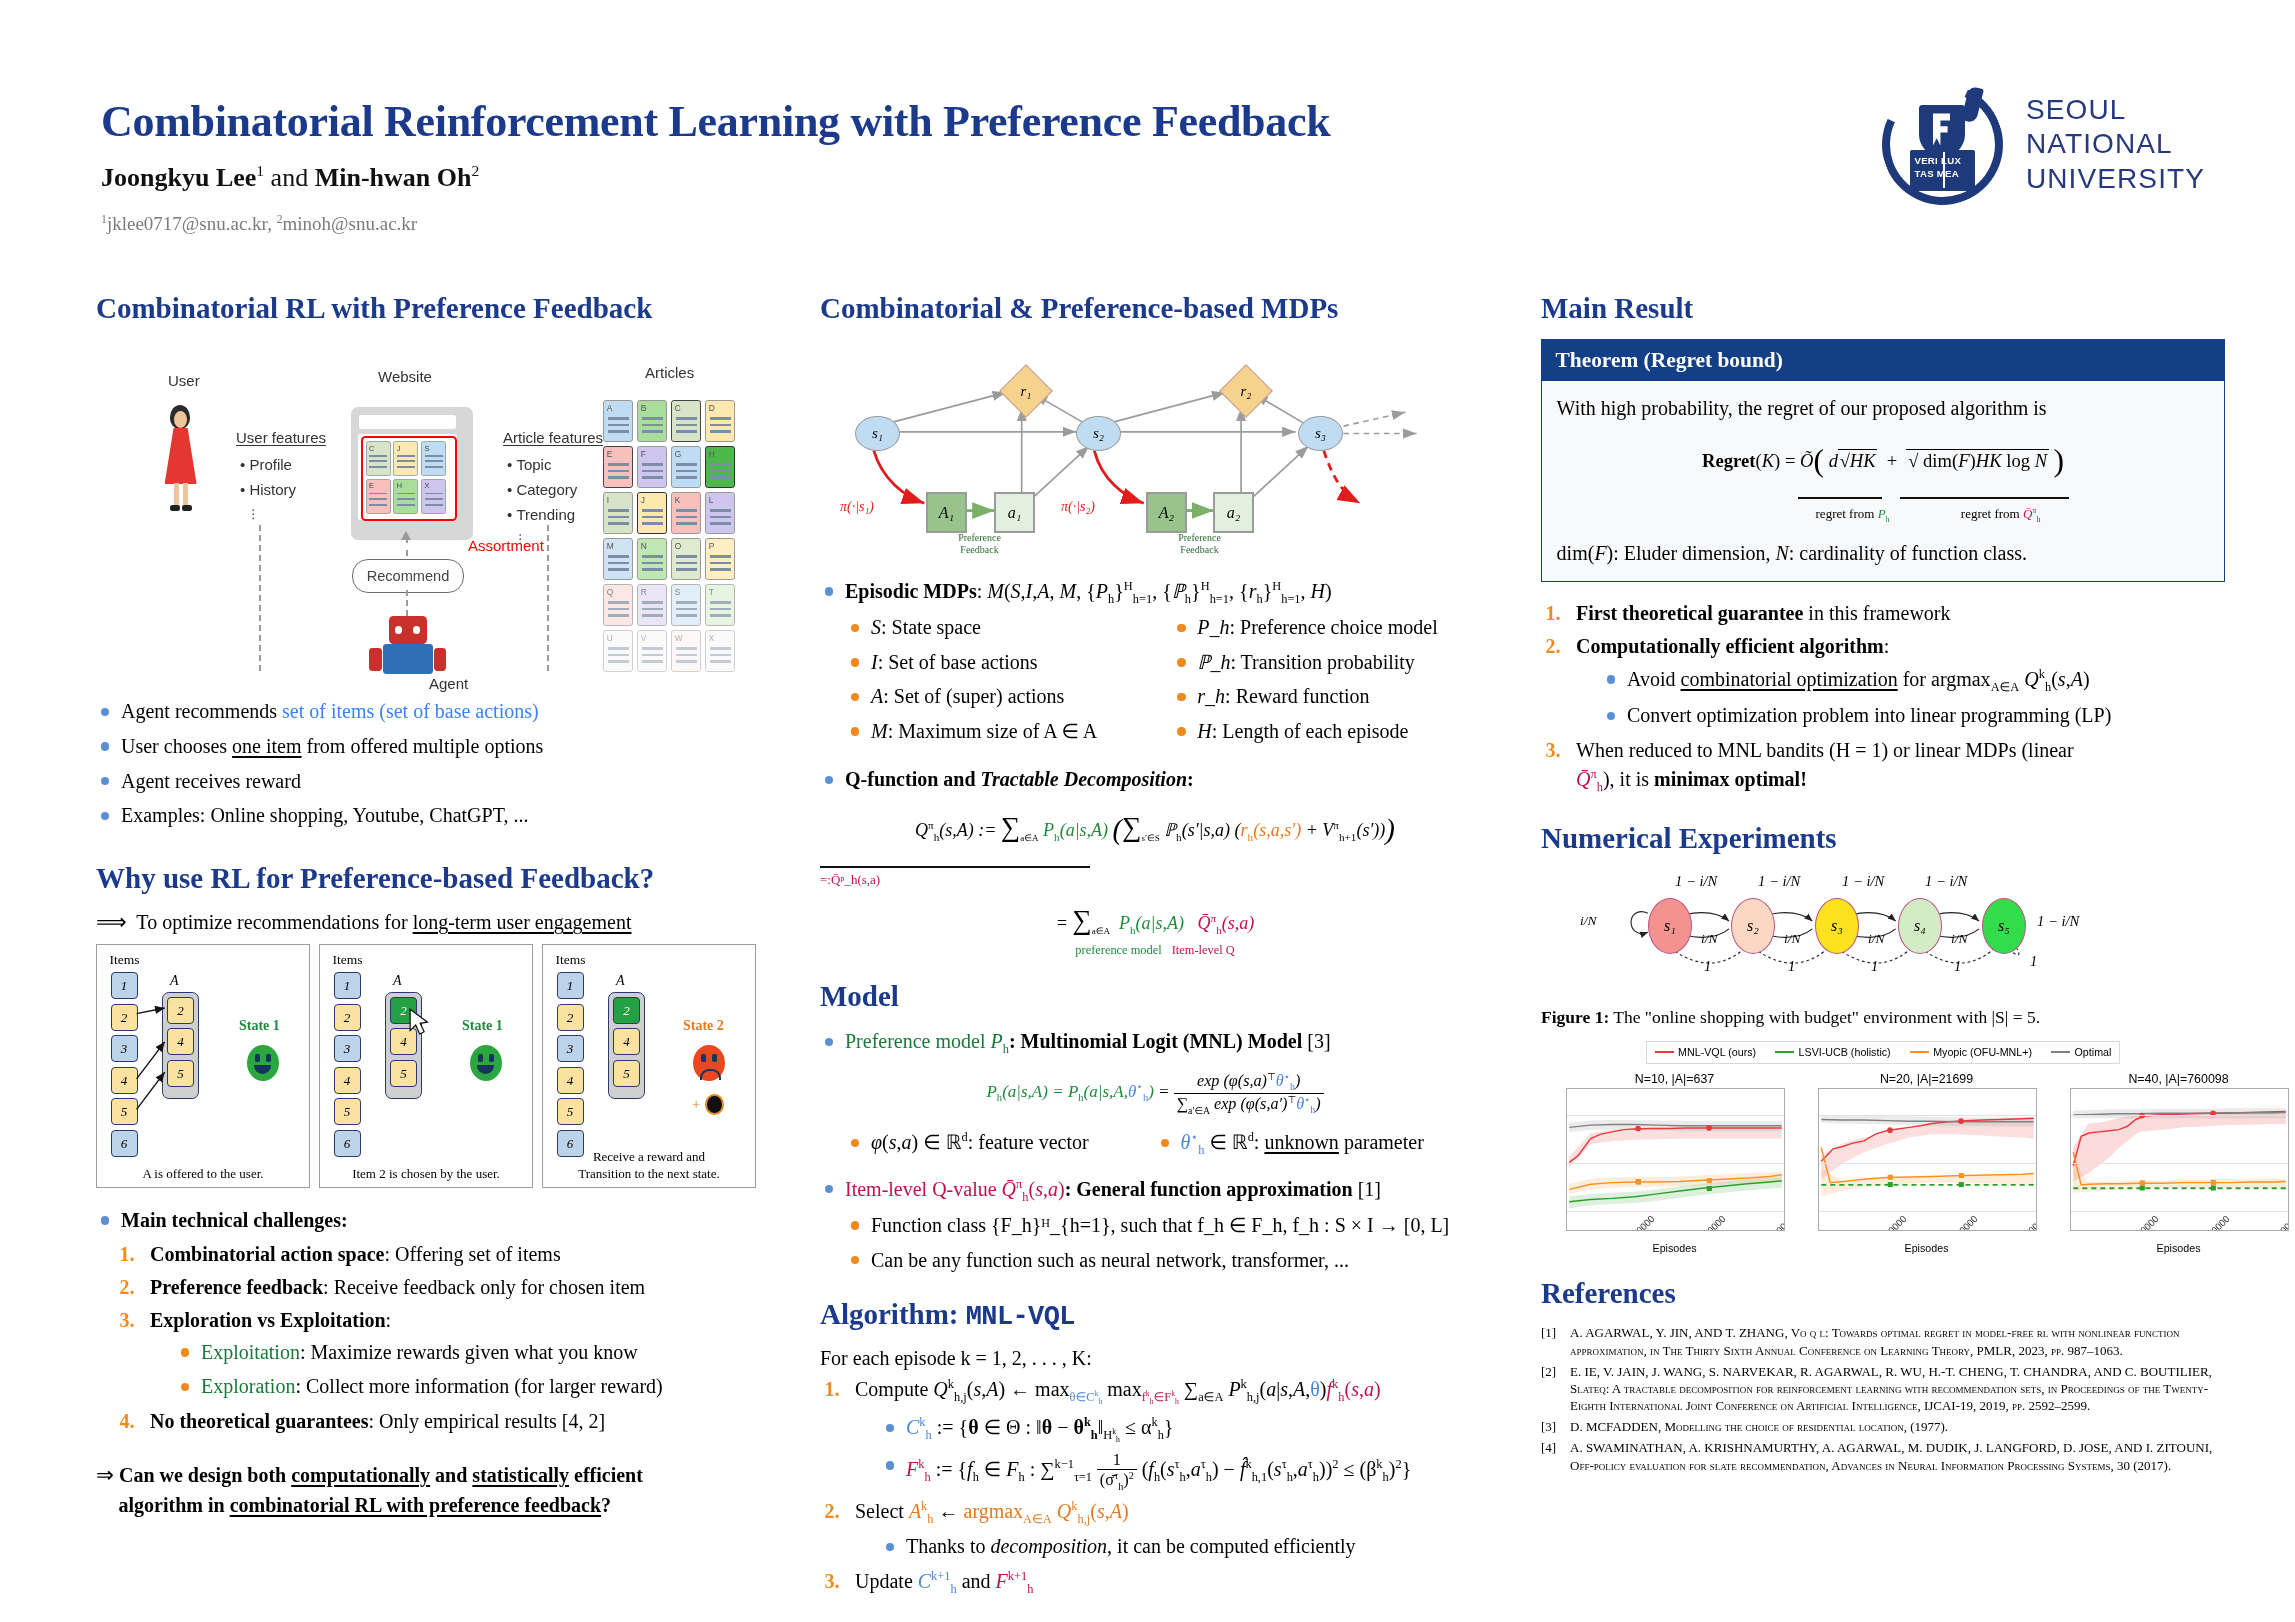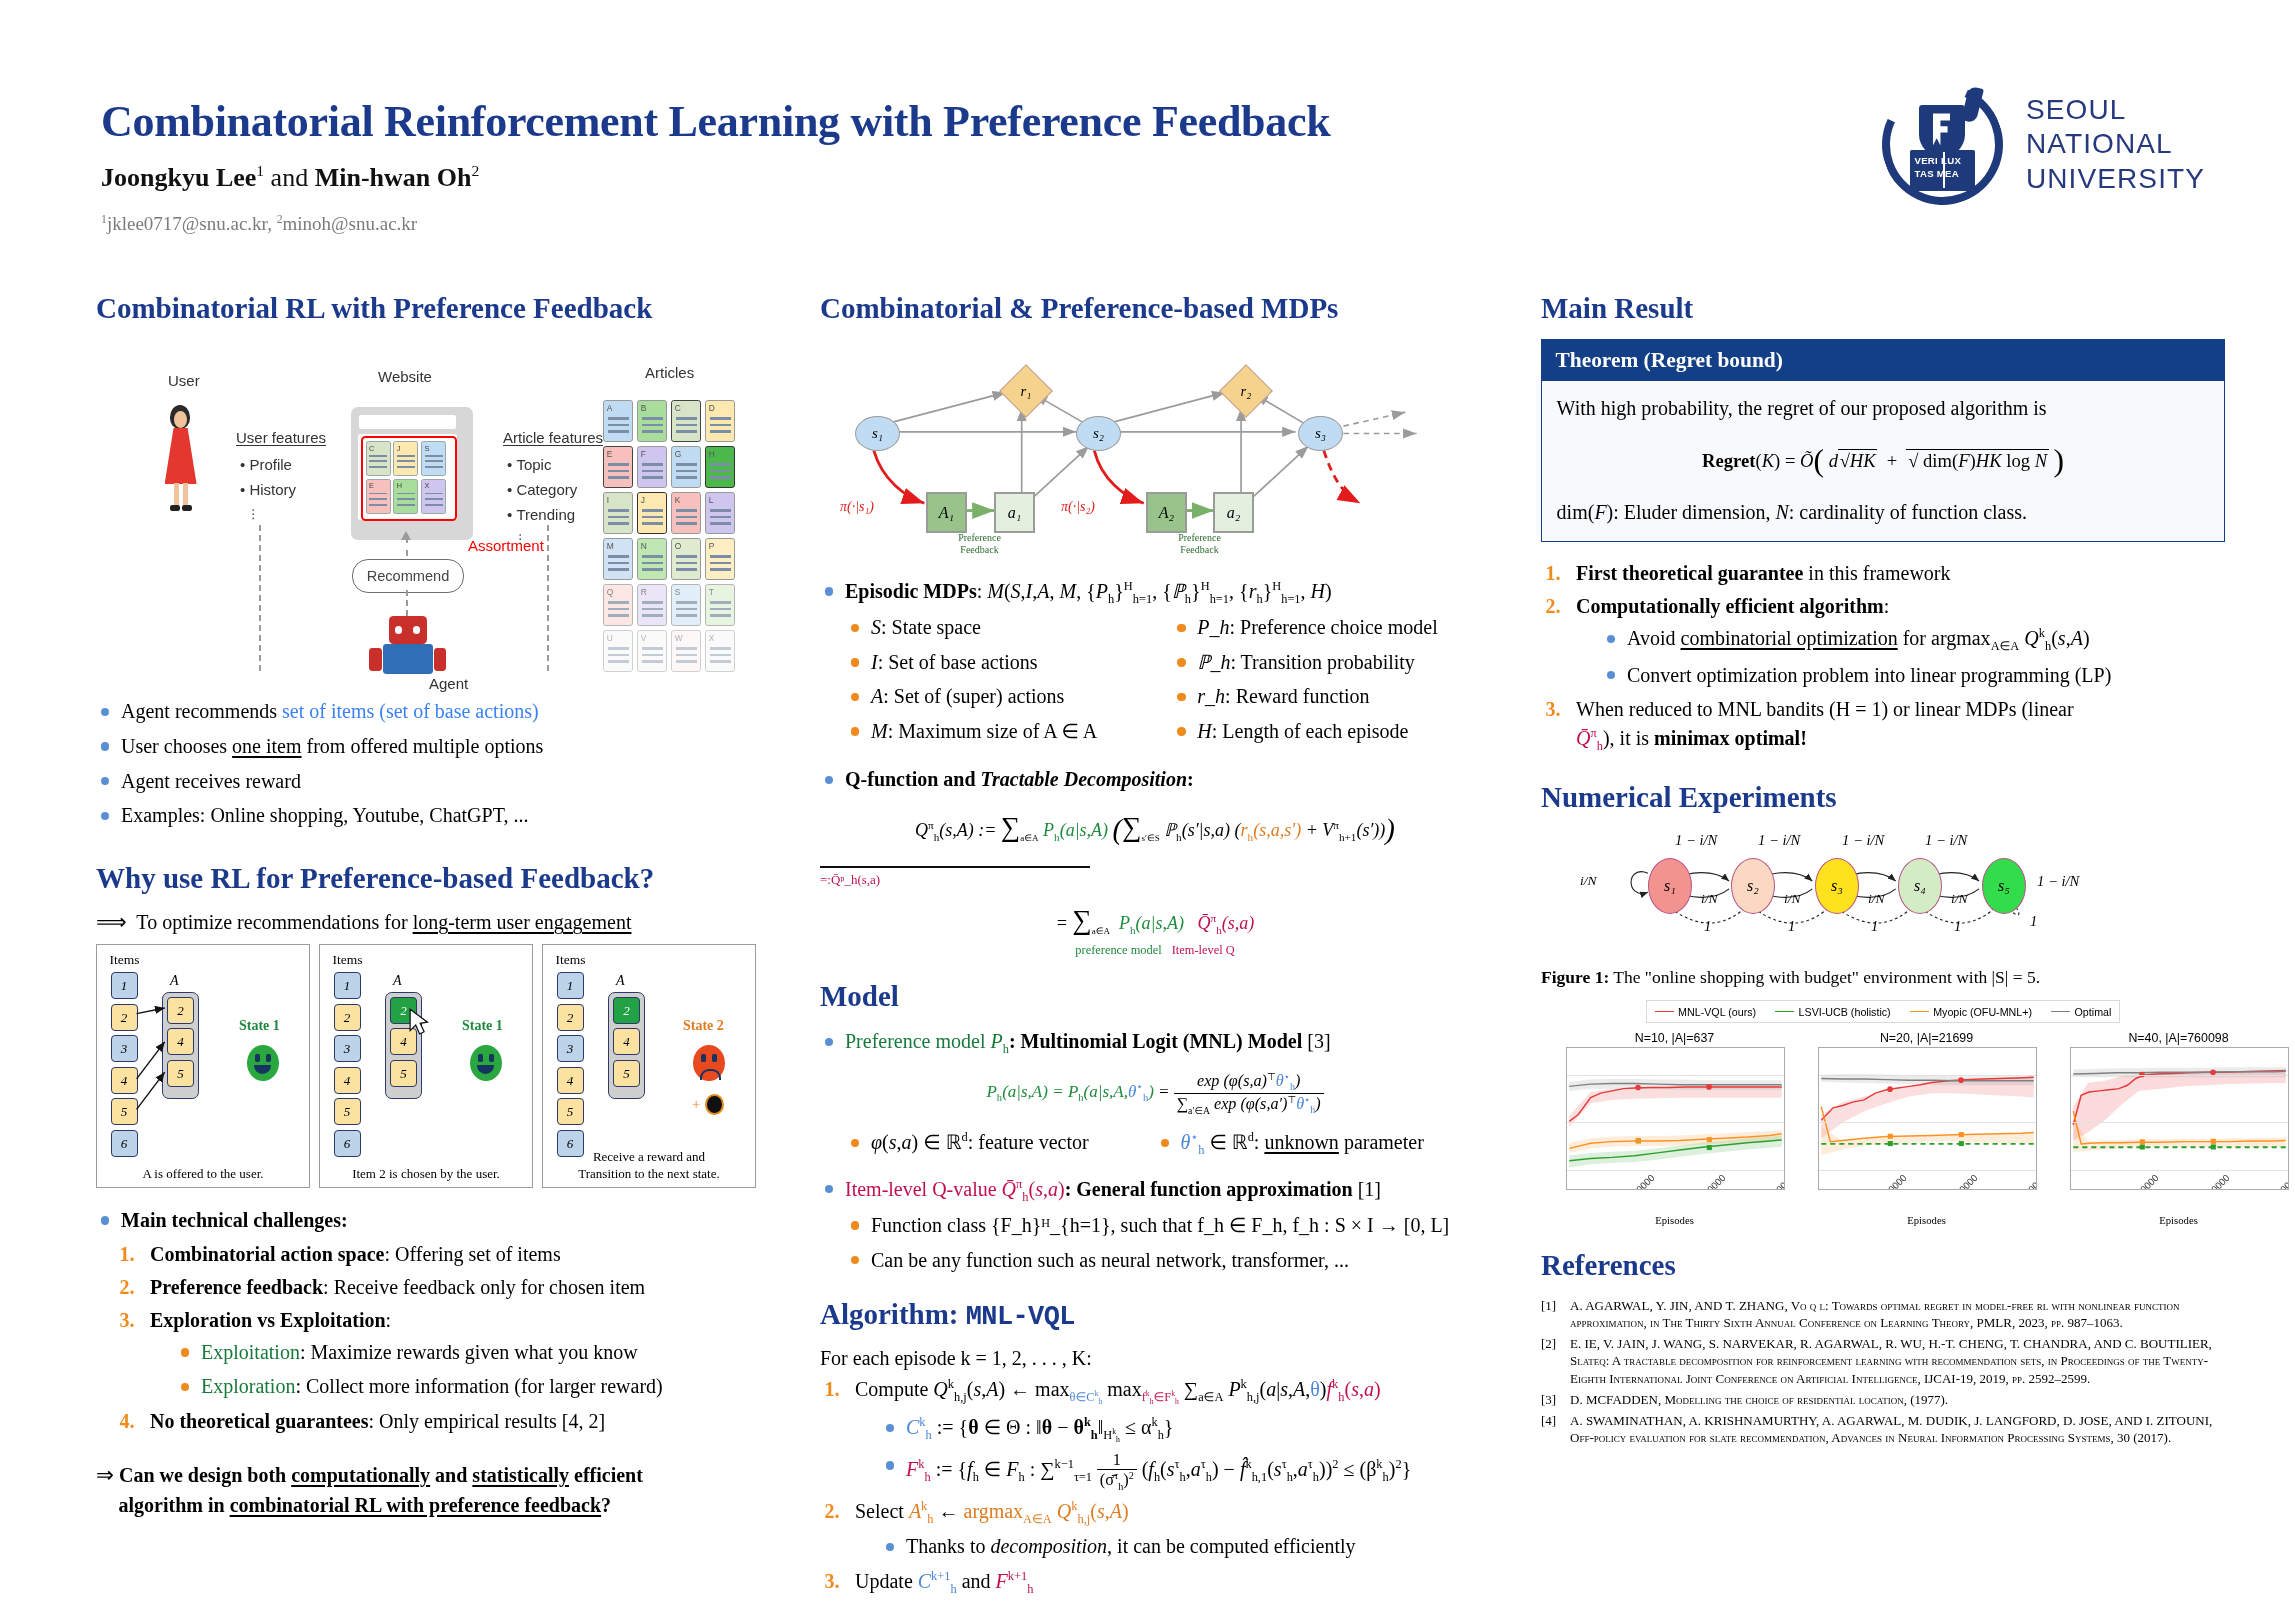--- a/index.html
+++ b/index.html
@@ -161,21 +161,21 @@
   .legend .it{display:flex;align-items:center;gap:4.5px;}
   .legend .ln{width:19px;height:1.7px;display:inline-block;position:relative;}
   .legend .ln:after{content:"";position:absolute;left:6.8px;top:-2.3px;width:5.6px;height:5.6px;border-radius:1.1px;}
   .plotrow{display:flex;gap:10px;}
   .plot{width:217px;}
   .plot .ttl{text-align:center;font-family:"Liberation Sans",sans-serif;font-size:12.4px;margin-bottom:2.3px;}
   .plot .box{position:relative;width:217px;height:141px;border:1.1px solid #aaa;background:#fff;overflow:hidden;}
   .plot .grid{position:absolute;left:0;right:0;height:0.6px;background:#e2e2e2;}
   .plot .xtick{position:absolute;top:143px;font-size:9.6px;font-family:"Liberation Sans",sans-serif;color:#333;
         transform:rotate(-45deg);transform-origin:left top;}
-  .plot .xlab{text-align:center;font-size:10.7px;font-family:Liberation Serif, serif;margin-top:24px;}
+  .plot .xlab{text-align:center;font-size:10.7px;font-family:Liberation Sans, sans-serif;margin-top:11px;}
   .plotwrap{margin-left:25px;}
 
   
   .refs{font-size:13px;line-height:1.32;}
   .refs .r{position:relative;padding-left:29px;margin-bottom:4px;}
   .refs .r .num{position:absolute;left:0;top:0;}
   .sc{font-variant:small-caps;}
 </style>
 </head>
 <body>
@@ -731,20 +731,26 @@
         <div class="eq" style="font-size:18.6px;font-style:normal;margin:14.6px 0 1.1px 0;">
           <b>Regret</b>(<i>K</i>) = <i>Õ</i><span style="font-size:1.7em;vertical-align:-4.5px;">(</span>
           <span style="display:inline-block;">
             <span><i>d</i><span class="sq">√<i>HK</i></span></span>
           </span>
           &nbsp;+&nbsp;
           <span style="display:inline-block;text-align:center;">
             <span><span class="sq">√ dim(<i>F</i>)<i>HK</i> log <i>N</i></span></span>
           </span>
           <span style="font-size:1.7em;vertical-align:-4.5px;">)</span>
+        </div>
+        <div style="text-align:center;font-size:13px;">
+          <span style="display:inline-block;width:84px;margin-left:101px;border-top:2.3px solid #111;"></span>
+          <span style="display:inline-block;width:169px;margin-left:14.6px;border-top:2.3px solid #111;"></span><br>
+          <span style="margin-left:90px;">regret from <span class="grn"><i>P<sub>h</sub></i></span></span>
+          <span style="margin-left:68px;">regret from <span class="crim"><i>Q̄<sup>π</sup><sub>h</sub></i></span></span>
         </div>
         <div style="margin-top:13.5px;">
           dim(<i>F</i>): Eluder dimension, <i>N</i>: cardinality of function class.
         </div>
       </div>
     </div>
 
     <ol class="n">
       <li><b>First theoretical guarantee</b><span> in this framework</span></li>
       <li><b>Computationally efficient algorithm</b><span>:</span>

